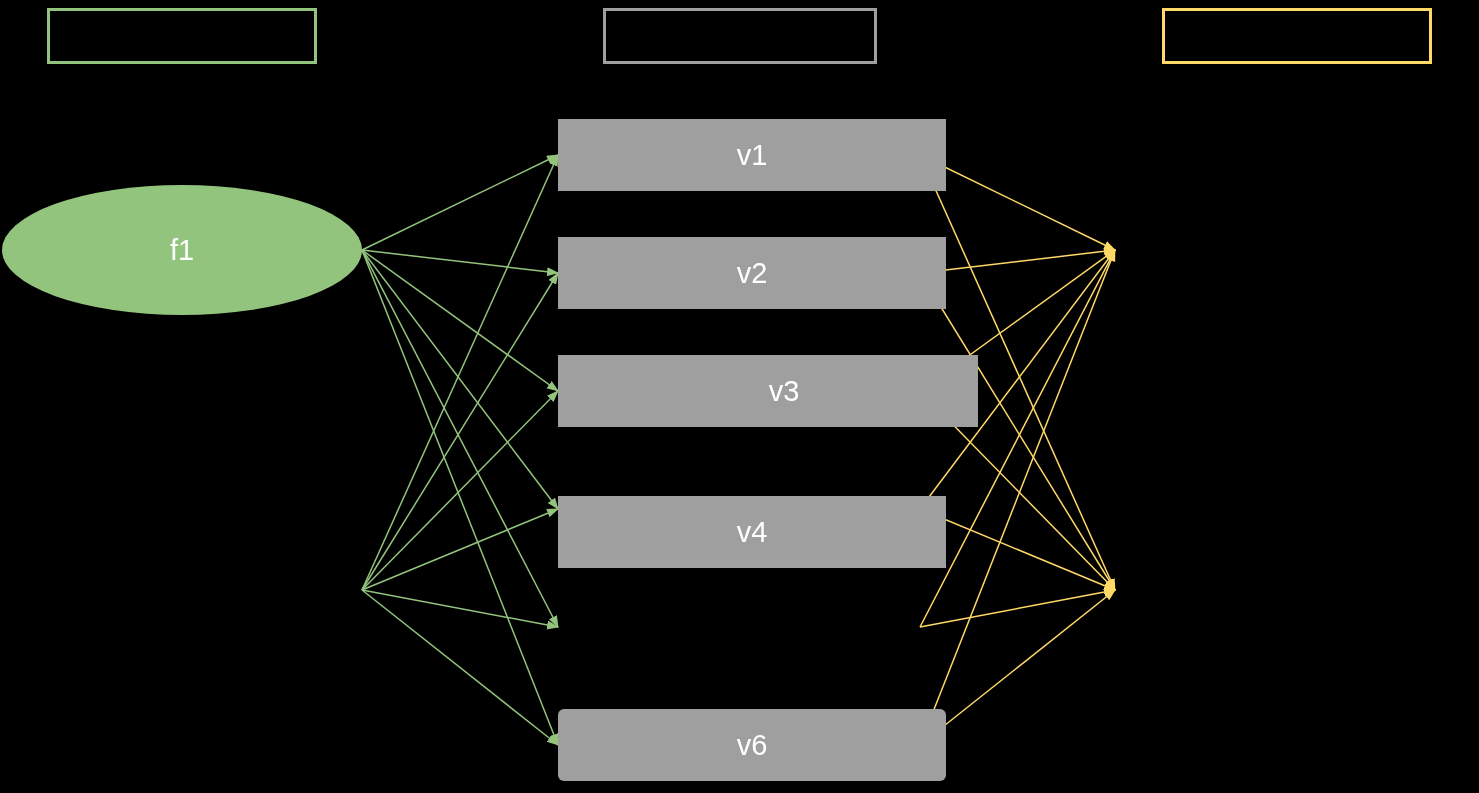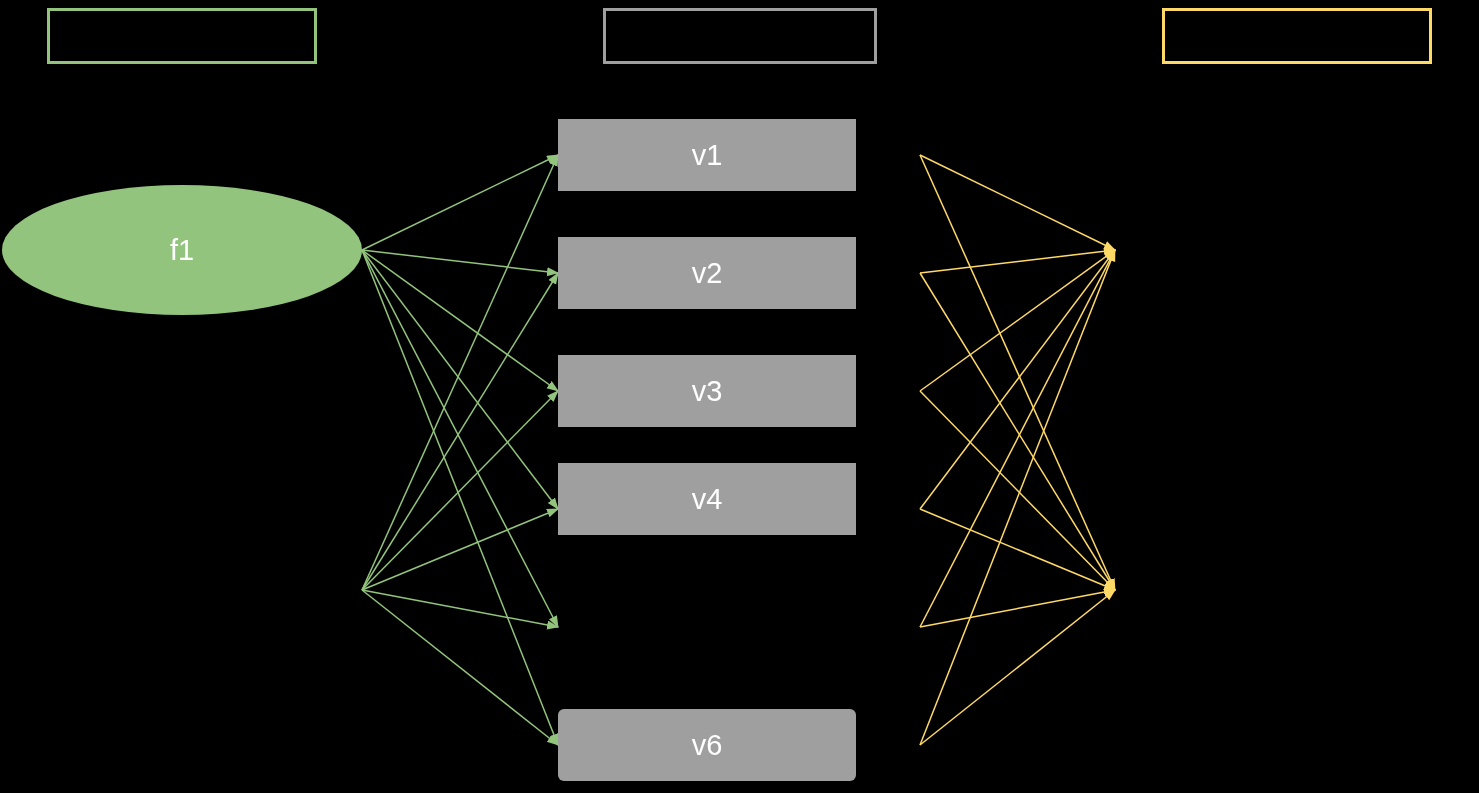--- a/index.html
+++ b/index.html
@@ -53,33 +53,33 @@
   }
   .ellipse {
     width: 360px;
     height: 130px;
     border-radius: 50%;
   }
   .factor    { background: var(--factor-fill); }
   .component { background: var(--component-fill); width: 362px; }
   .vrect {
     left: 558px;
-    width: 298px;
+    width: 388px;
     height: 72px;
     background: var(--variable-fill);
   }
 
   .pos-f1  { left: 2px;    top: 185px; text-align: center; }
   .pos-f2  { left: 2px;    top: 525px; }
   .pos-pc1 { left: 1115px; top: 185px; }
   .pos-pc2 { left: 1115px; top: 525px; }
   .pos-v1  { top: 119px; }
   .pos-v2  { top: 237px; }
-  .pos-v3  { top: 355px; }
-  .pos-v4  { top: 463px; }
+  .pos-v3  { top: 355px; padding-left: 32px; }
+  .pos-v4  { top: 496px; }
   .pos-v5  { top: 591px; }
   .pos-v6  { top: 709px; border-radius: 6px; }
 </style>
 </head>
 <body>
 
 <div class="canvas">
 
   <div class="legend-box legend-factor"></div>
   <div class="legend-box legend-variable"></div>

